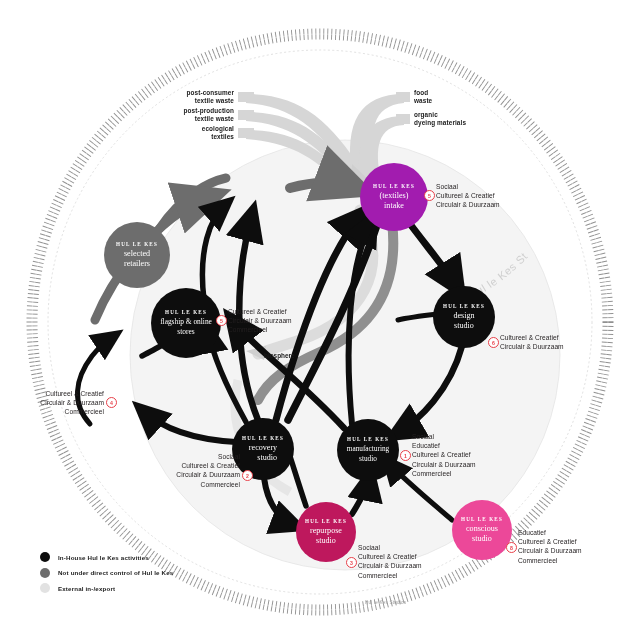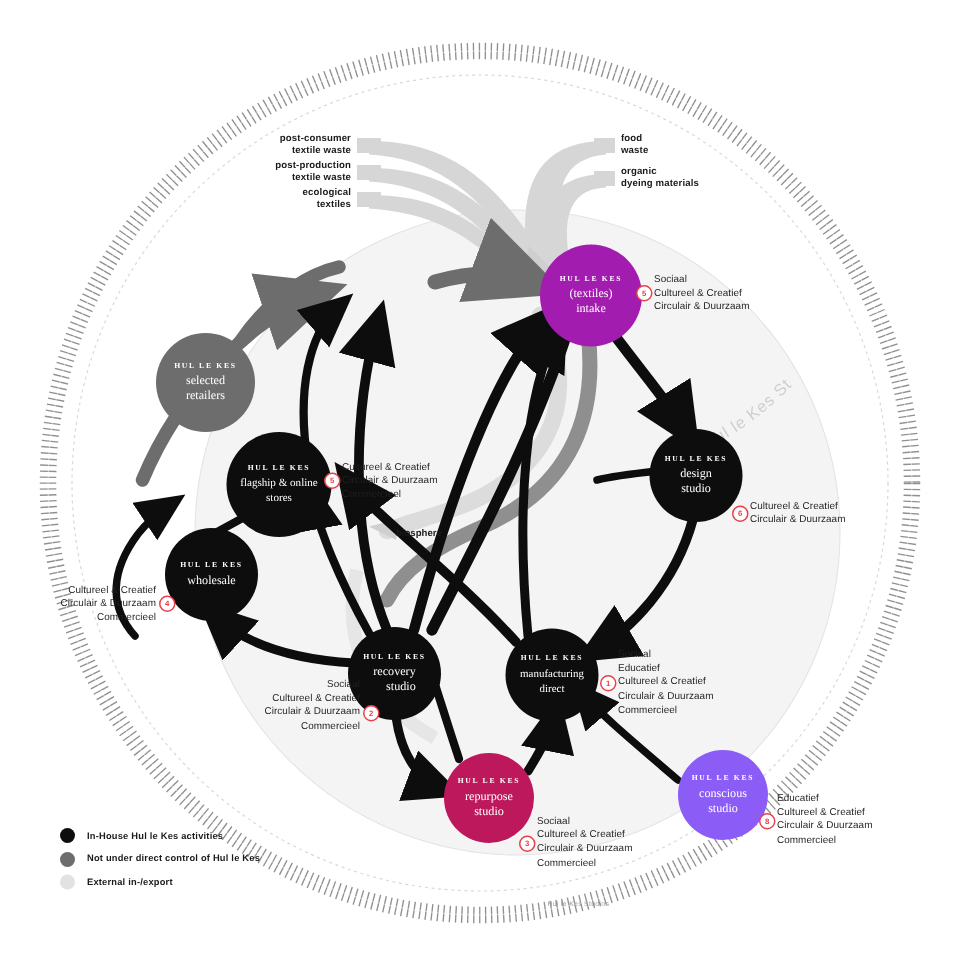--- a/index.html
+++ b/index.html
@@ -178,44 +178,40 @@
     <div class="nm" style="white-space:pre-line;font-size:7.4px;">flagship &amp; online
 stores</div>
   </div>
 
   <div class="node" style="left:433px;top:286px;width:62px;height:62px;background:#0d0d0d;">
     <div class="brand">HUL le KES</div>
     <div class="nm" style="white-space:pre-line">design
 studio</div>
   </div>
 
-  <div class="node" style="left:110px;top:352px;width:62px;height:62px;background:#0d0d0d;">
-    <div class="brand">HUL le KES</div>
-    <div class="nm" style="white-space:pre-line">wholesale</div>
-  </div>
 
   <div class="node" style="left:232px;top:418px;width:62px;height:62px;background:#0d0d0d;text-align:right;">
     <div class="brand">HUL le KES</div>
     <div class="nm" style="white-space:pre-line">recovery
 studio</div>
   </div>
 
   <div class="node" style="left:337px;top:419px;width:62px;height:62px;background:#0d0d0d;">
     <div class="brand">HUL le KES</div>
     <div class="nm" style="white-space:pre-line;font-size:7.3px;">manufacturing
-direct</div>
+studio</div>
   </div>
 
   <div class="node" style="left:296px;top:502px;width:60px;height:60px;background:#be185d;">
     <div class="brand">HUL le KES</div>
     <div class="nm" style="white-space:pre-line">repurpose
 studio</div>
   </div>
 
-  <div class="node" style="left:452px;top:500px;width:60px;height:60px;background:#8b5cf6;">
+  <div class="node" style="left:452px;top:500px;width:60px;height:60px;background:#ec4899;">
     <div class="brand">HUL le KES</div>
     <div class="nm" style="white-space:pre-line">conscious
 studio</div>
   </div>
 
   <div class="lbl rt" style="left:150px;top:89px;width:84px;">post-consumer
 textile waste</div>
   <div class="lbl rt" style="left:150px;top:107px;width:84px;">post-production
 textile waste</div>
   <div class="lbl rt" style="left:150px;top:125px;width:84px;">ecological

